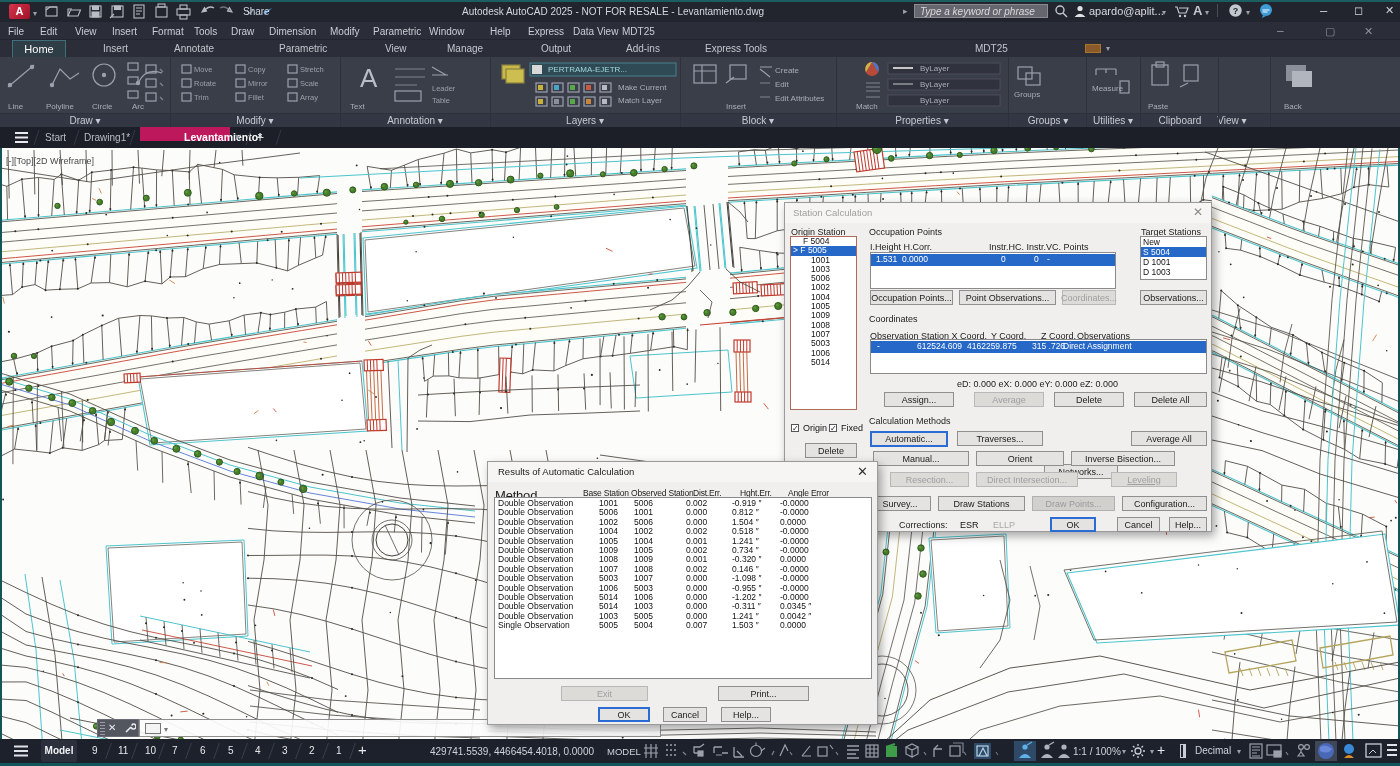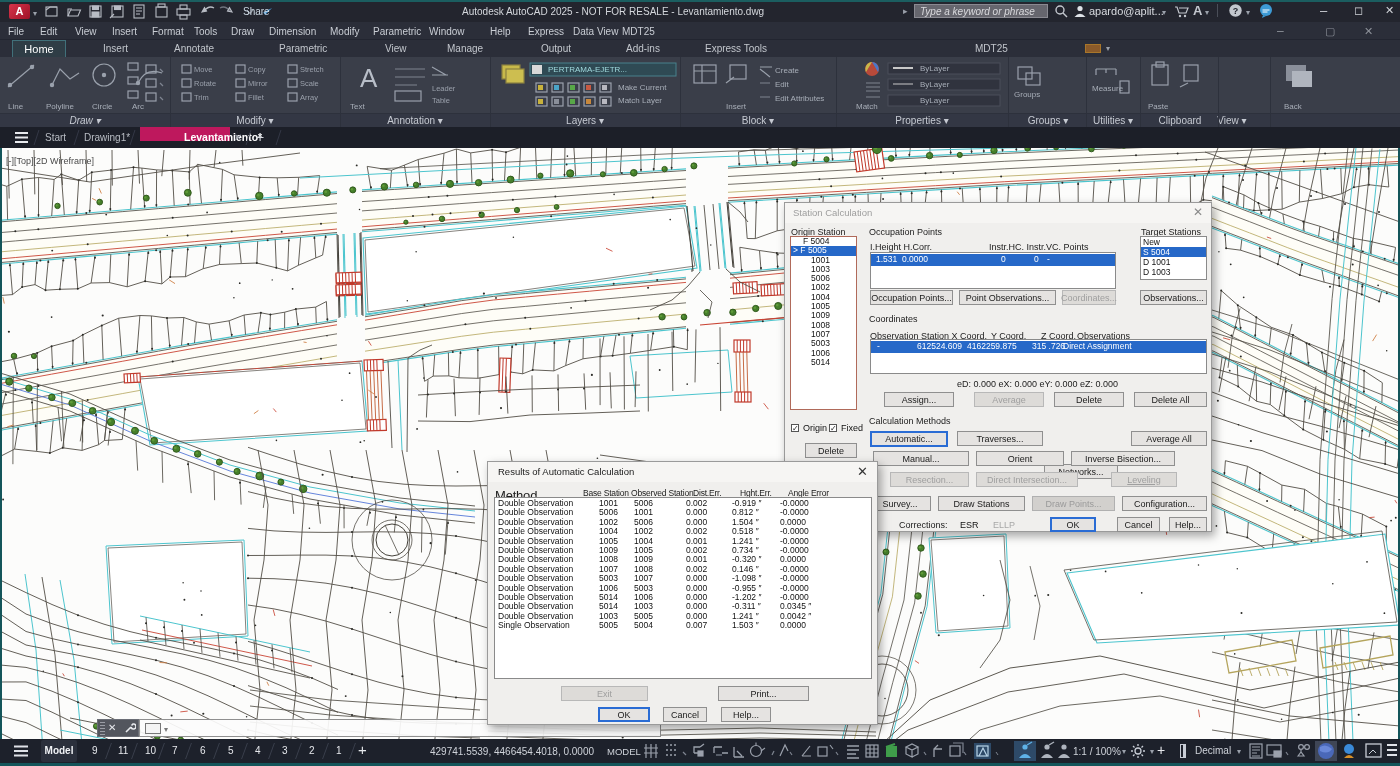--- a/index.html
+++ b/index.html
@@ -1576,21 +1576,21 @@
     <div style="position:absolute;left:541px;top:3px;font-size:10px;color:#c2c6cc;white-space:nowrap;">Output</div>
     <div style="position:absolute;left:626px;top:3px;font-size:10px;color:#c2c6cc;white-space:nowrap;">Add-ins</div>
     <div style="position:absolute;left:705px;top:3px;font-size:10px;color:#c2c6cc;white-space:nowrap;">Express Tools</div>
     <div style="position:absolute;left:835px;top:21px;font-size:10px;color:#c2c6cc;white-space:nowrap;">Featured Apps</div>
     <div style="position:absolute;left:975px;top:3px;font-size:10px;color:#c2c6cc;white-space:nowrap;">MDT25</div>
     <div style="position:absolute;left:1085px;top:4px;width:16px;height:9px;background:#8a5a2a;border:1px solid #a8762a;"></div>
     <div style="position:absolute;left:1106px;top:4px;font-size:8px;color:#9aa0aa;white-space:nowrap;">▾</div>
   </div>
 <div style="position:absolute;left:0;top:57px;width:1400px;height:56px;background:#3a3e49;"></div>
 <div style="position:absolute;left:0;top:113px;width:1400px;height:14px;background:#333744;border-top:1px solid #2d313c;">
-    <div style="position:absolute;left:85px;top:1px;transform:translateX(-50%);font-size:10px;color:#c6cad2;white-space:nowrap;font-style:italic;">Draw ▾</div>
+    <div style="position:absolute;left:85px;top:1px;transform:translateX(-50%);font-size:10px;color:#c6cad2;white-space:nowrap;">Draw ▾</div>
     <div style="position:absolute;left:255px;top:1px;transform:translateX(-50%);font-size:10px;color:#c6cad2;white-space:nowrap;">Modify ▾</div>
     <div style="position:absolute;left:415px;top:1px;transform:translateX(-50%);font-size:10px;color:#c6cad2;white-space:nowrap;">Annotation ▾</div>
     <div style="position:absolute;left:585px;top:1px;transform:translateX(-50%);font-size:10px;color:#c6cad2;white-space:nowrap;">Layers ▾</div>
     <div style="position:absolute;left:758px;top:1px;transform:translateX(-50%);font-size:10px;color:#c6cad2;white-space:nowrap;">Block ▾</div>
     <div style="position:absolute;left:922px;top:1px;transform:translateX(-50%);font-size:10px;color:#c6cad2;white-space:nowrap;">Properties ▾</div>
     <div style="position:absolute;left:1048px;top:1px;transform:translateX(-50%);font-size:10px;color:#c6cad2;white-space:nowrap;">Groups ▾</div>
     <div style="position:absolute;left:1113px;top:1px;transform:translateX(-50%);font-size:10px;color:#c6cad2;white-space:nowrap;">Utilities ▾</div>
     <div style="position:absolute;left:1180px;top:1px;transform:translateX(-50%);font-size:10px;color:#c6cad2;white-space:nowrap;">Clipboard</div>
     <div style="position:absolute;left:1232px;top:1px;transform:translateX(-50%);font-size:10px;color:#c6cad2;white-space:nowrap;">View ▾</div>
   </div>

